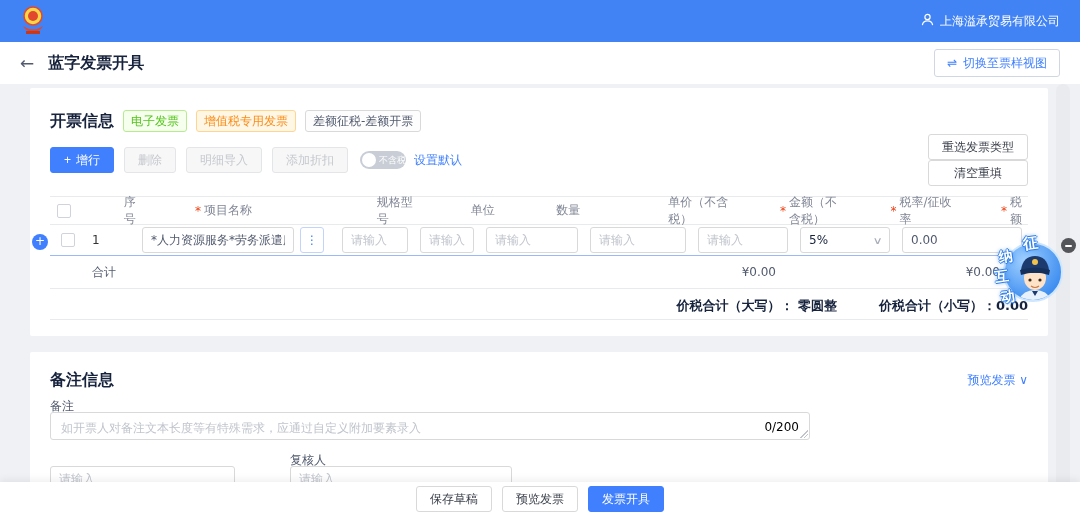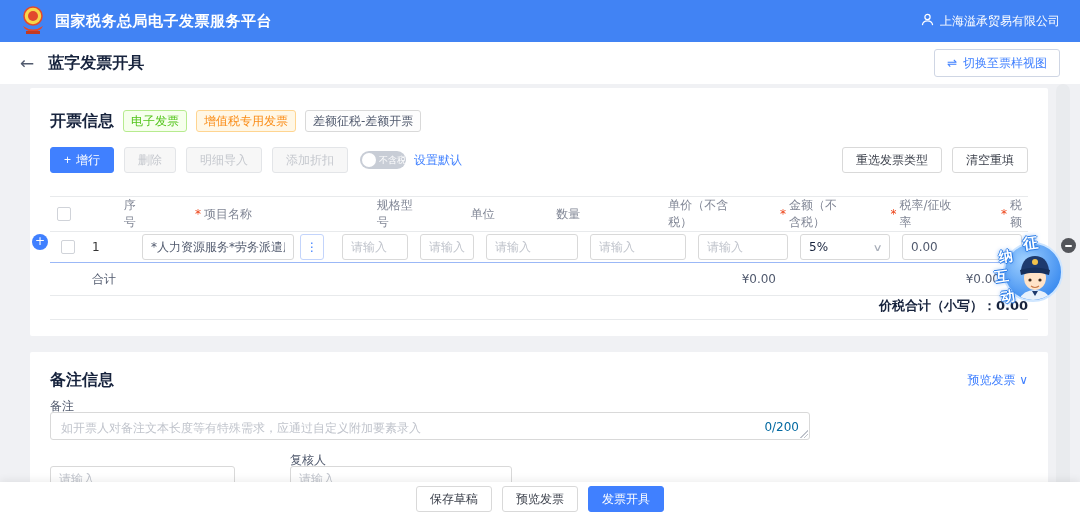--- a/index.html
+++ b/index.html
@@ -39,27 +39,27 @@
   
   .toolbar { position:absolute; left:20px; right:20px; top:58px; height:28px; display:flex; align-items:center; }
   .btn { height:26px; padding:0 13px; font-size:12px; border-radius:3px; border:1px solid #d9d9d9; background:#fff; color:#3a3f4a; display:inline-flex; align-items:center; justify-content:center; cursor:pointer; }
   .btn.primary { background:#4080ff; border-color:#4080ff; color:#fff; gap:5px; }
   .btn.disabled { background:#f7f7f7; border-color:#e3e5e8; color:#c5c8ce; cursor:not-allowed; }
   .toolbar .btn { margin-right:10px; }
   .toggle { width:46px; height:18px; border-radius:9px; background:#c8cdd6; position:relative; display:inline-flex; align-items:center; margin:0 8px 0 2px; cursor:pointer; }
   .toggle .knob { position:absolute; left:2px; top:2px; width:14px; height:14px; border-radius:50%; background:#fff; }
   .toggle .tlabel { color:#fff; font-size:9px; margin-left:19px; letter-spacing:0; }
   .link-blue { color:#4080ff; font-size:12px; cursor:pointer; }
-  .toolbar-right { margin-left:auto; display:flex; }
+  .toolbar-right { margin-left:auto; display:flex;flex-direction:column; }
   .toolbar-right .btn { margin:0 0 0 10px; }
 
   
   .inv-table { position:absolute; left:20px; right:20px; top:108px; }
   .tr { display:flex; align-items:center; }
-  .tr.head { height:36px; border-top:1px solid #e8eaec; border-bottom:1px solid #e8eaec; color:#808695;gap:36px; }
+  .tr.head { height:29px; border-top:1px solid #e8eaec; border-bottom:1px solid #e8eaec; color:#808695;gap:36px; }
   .tr.body { height:31px; border-bottom:1px solid #9bb8f7; }
   .td, .th { padding:0 6px; display:flex; align-items:center; font-size:12px; }
   .c-cb   { width:36px; justify-content:center; }
   .c-idx  { width:50px; }
   .c-name { width:200px; }
   .c-spec { width:78px; }
   .c-unit { width:66px; }
   .c-qty  { width:104px; }
   .c-price{ width:108px; }
   .c-amt  { width:102px; }
@@ -85,21 +85,21 @@
   .sum-item { font-size:13px; font-weight:bold; color:#17233d; }
   .divider { position:absolute; left:20px; right:20px; top:231px; border-top:1px solid #e8eaec; }
 
   
   .remarks-head { position:absolute; left:20px; right:20px; top:18px; display:flex; align-items:center; justify-content:space-between; }
   .field-label { font-size:12px; color:#515a6e; }
   .lbl-remark { position:absolute; left:20px; top:46px; }
   .remark-box { position:absolute; left:20px; top:60px; width:760px; height:28px; border:1px solid #d9d9d9; border-radius:3px; background:#fff; }
   .remark-box textarea { position:absolute; inset:0; border:none; resize:none; outline:none; font-family:inherit; font-size:12px; padding:7px 60px 4px 10px; color:#515a6e; background:transparent; }
   .remark-box textarea::placeholder { color:#c0c4cc; }
-  .counter { position:absolute; right:10px; top:7px; color:#0369a1; font-size:12px; }
+  .counter { position:absolute; right:10px; top:7px; color:#000000; font-size:12px; }
   .resize-grip { position:absolute; right:1px; bottom:1px; width:9px; height:9px; background:
       linear-gradient(135deg, transparent 0 55%, #c0c4cc 55% 62%, transparent 62% 75%, #c0c4cc 75% 82%, transparent 82%); }
   .lbl-payee { position:absolute; left:20px; top:100px;margin-top:48px; }
   .lbl-reviewer { position:absolute; left:260px; top:100px; }
   .payee-input { position:absolute; left:20px; top:114px; width:185px; }
   .reviewer-input { position:absolute; left:260px; top:114px; width:222px; }
 
   
   .footer { position:absolute; left:0; bottom:0; width:1080px; height:34px; background:#fff; box-shadow:0 -2px 8px rgba(0,0,0,.07); display:flex; align-items:center; justify-content:center; gap:10px; z-index:50; }
   .footer .btn { height:26px; }
@@ -128,21 +128,20 @@
   <div class="topbar">
     <div class="topbar-left">
       <span>
         <svg width="26" height="30" viewBox="0 0 26 30">
           <circle cx="13" cy="11" r="9" fill="#f7d64a" stroke="#e2482d" stroke-width="1.5"></circle>
           <circle cx="13" cy="11" r="5" fill="#e2482d"></circle>
           <path d="M3 21 Q13 28 23 21 L21 24 Q13 30 5 24 Z" fill="#e2482d"></path>
           <rect x="6" y="26" width="14" height="3" fill="#c23a22"></rect>
         </svg>
       </span>
-      <span class="topbar-title">国家税务总局电子发票服务平台</span>
     </div>
     <div class="topbar-right">
       <span>
         <svg width="13" height="13" viewBox="0 0 14 14">
             <circle cx="7" cy="4.2" r="2.8" fill="none" stroke="#fff" stroke-width="1.3"></circle>
             <path d="M1.5 13 Q2 8.5 7 8.5 Q12 8.5 12.5 13" fill="none" stroke="#fff" stroke-width="1.3"></path>
           </svg>
       </span>
       <span>上海溢承贸易有限公司</span>
     </div>
@@ -267,20 +266,21 @@
       </div>
 
       <div class="tr total">
         <span class="total-label">合计</span>
         <span class="total-amt">¥0.00</span>
         <span class="total-tax">¥0.00</span>
       </div>
     </div>
 
     <div class="sum-row">
+      <span class="sum-item">价税合计（大写）： 零圆整</span>
       <span class="sum-item">价税合计（小写）：0.00</span>
     </div>
     <div class="divider"></div>
   </div>
 
   <div class="card" id="card-remarks">
     <div class="remarks-head">
       <span class="section-title">备注信息</span>
       <span class="link-blue">预览发票 ∨</span>
     </div>

